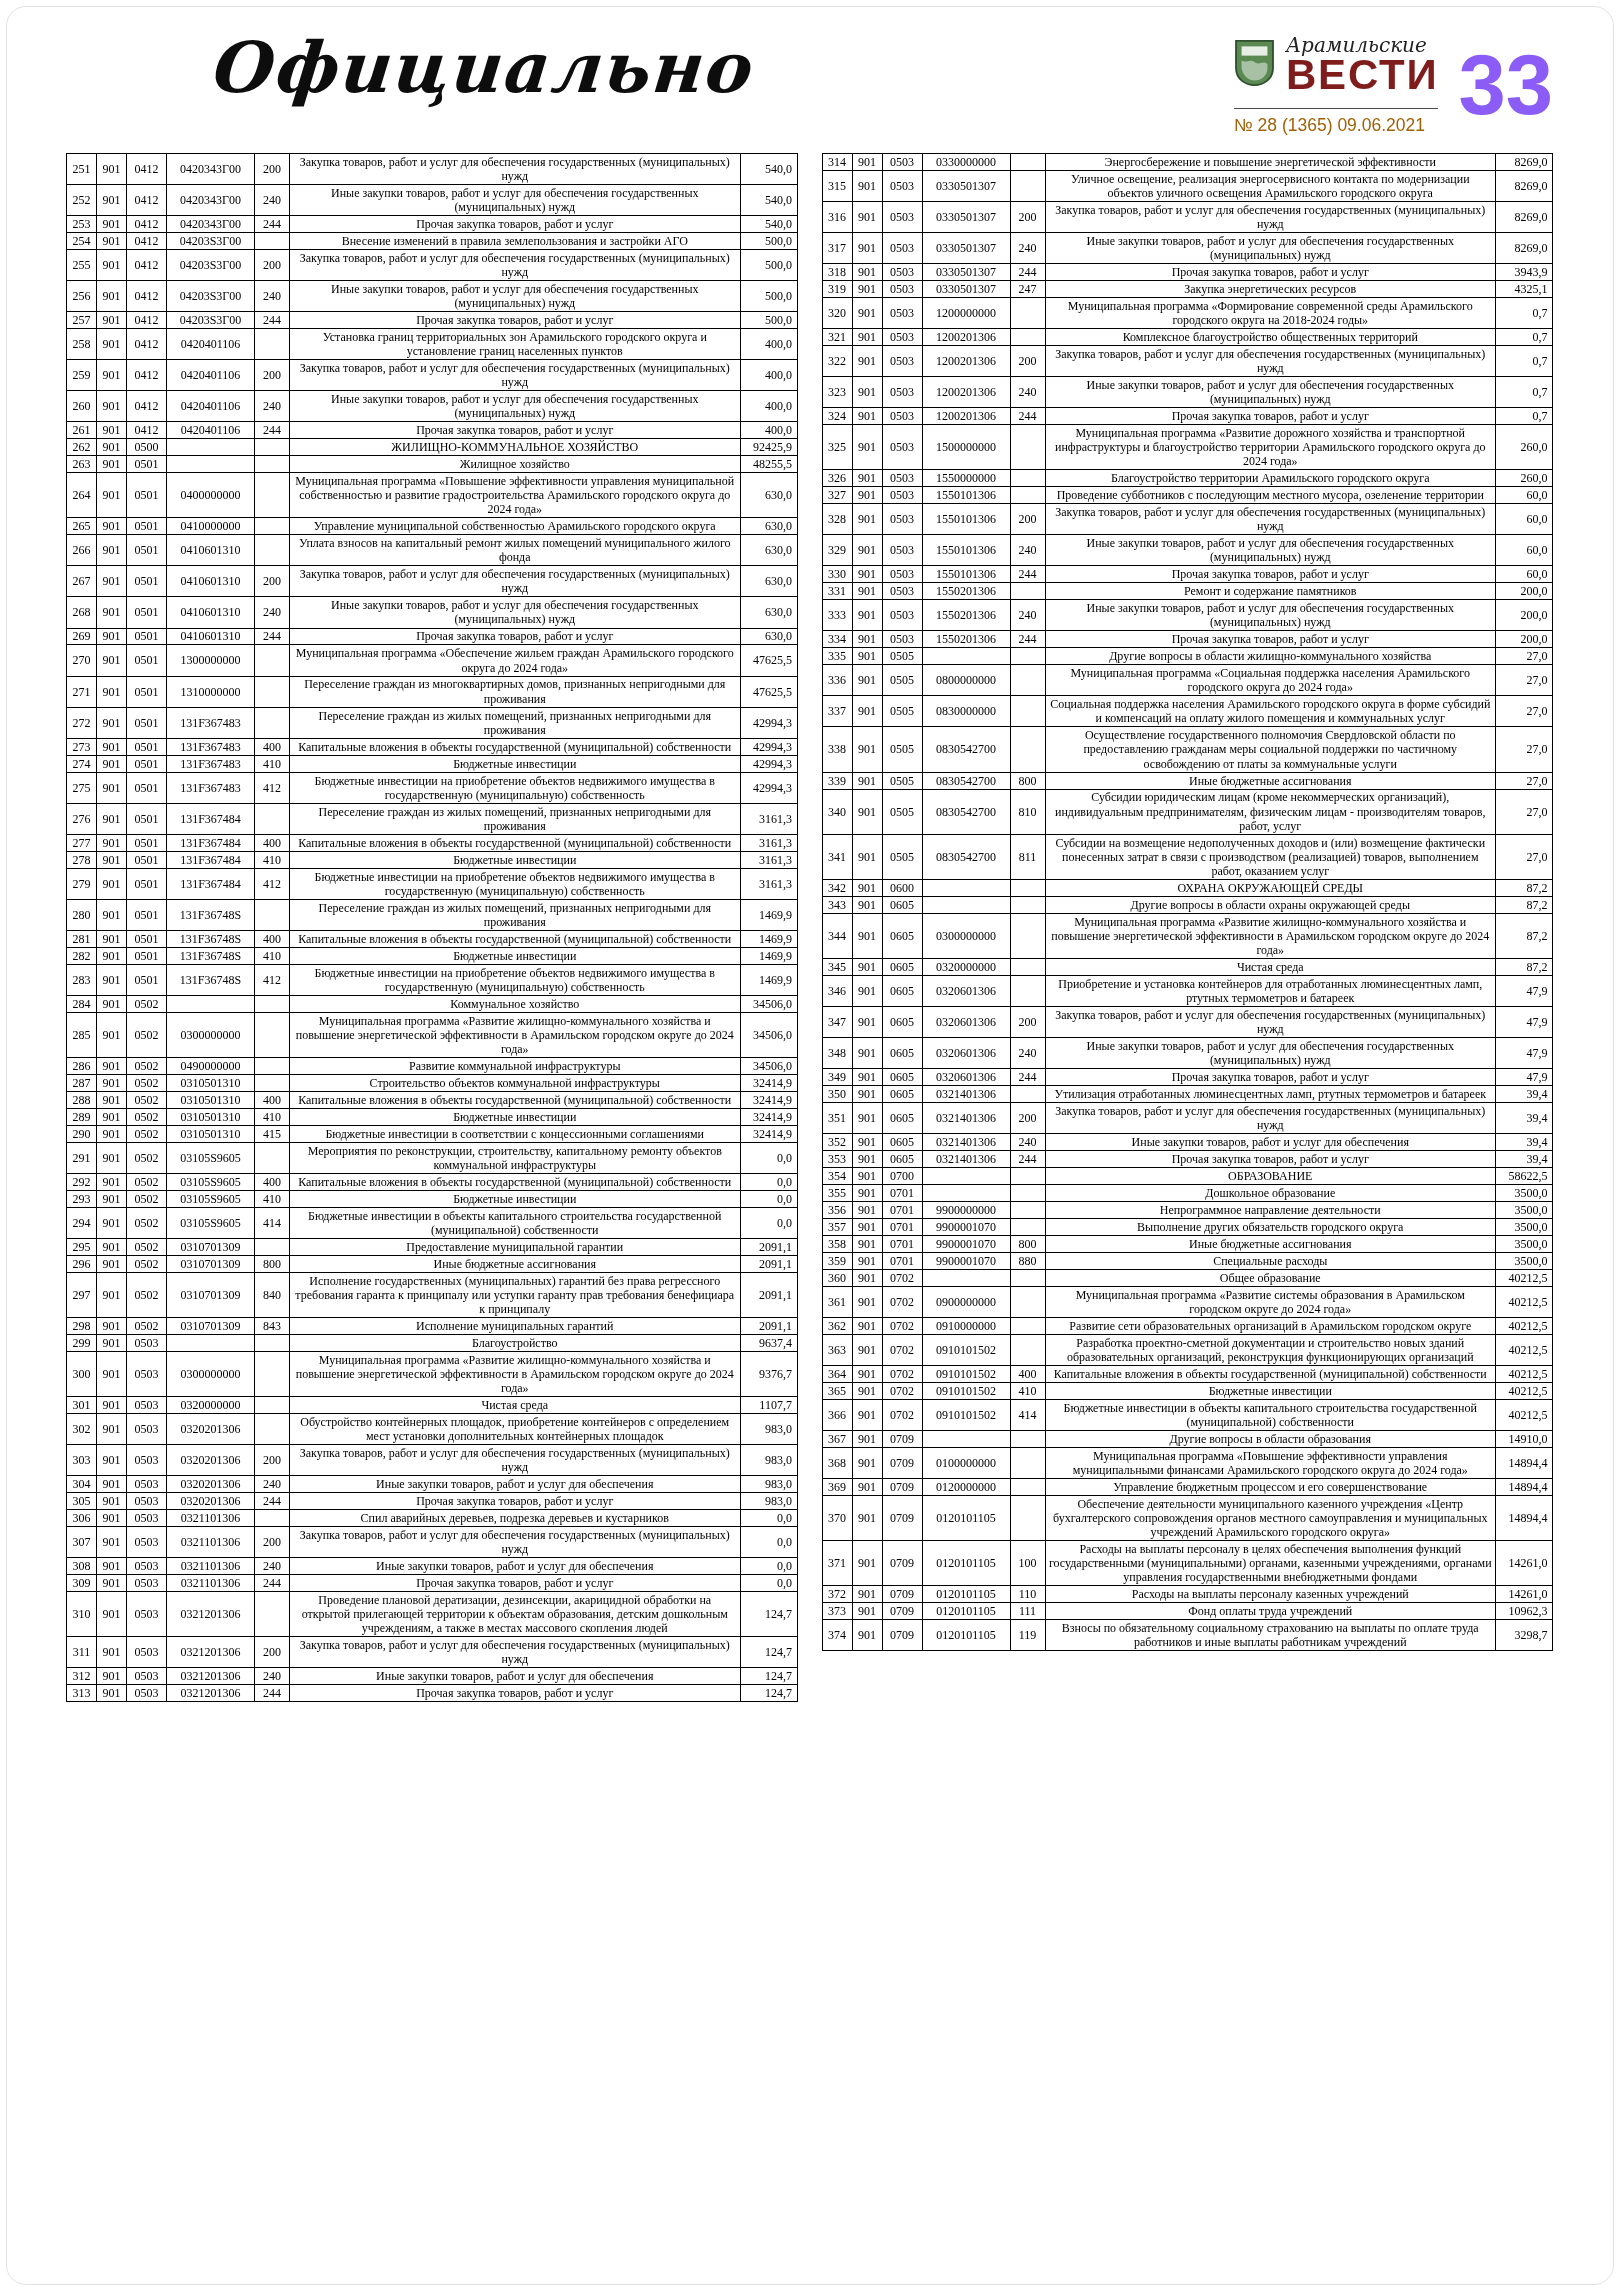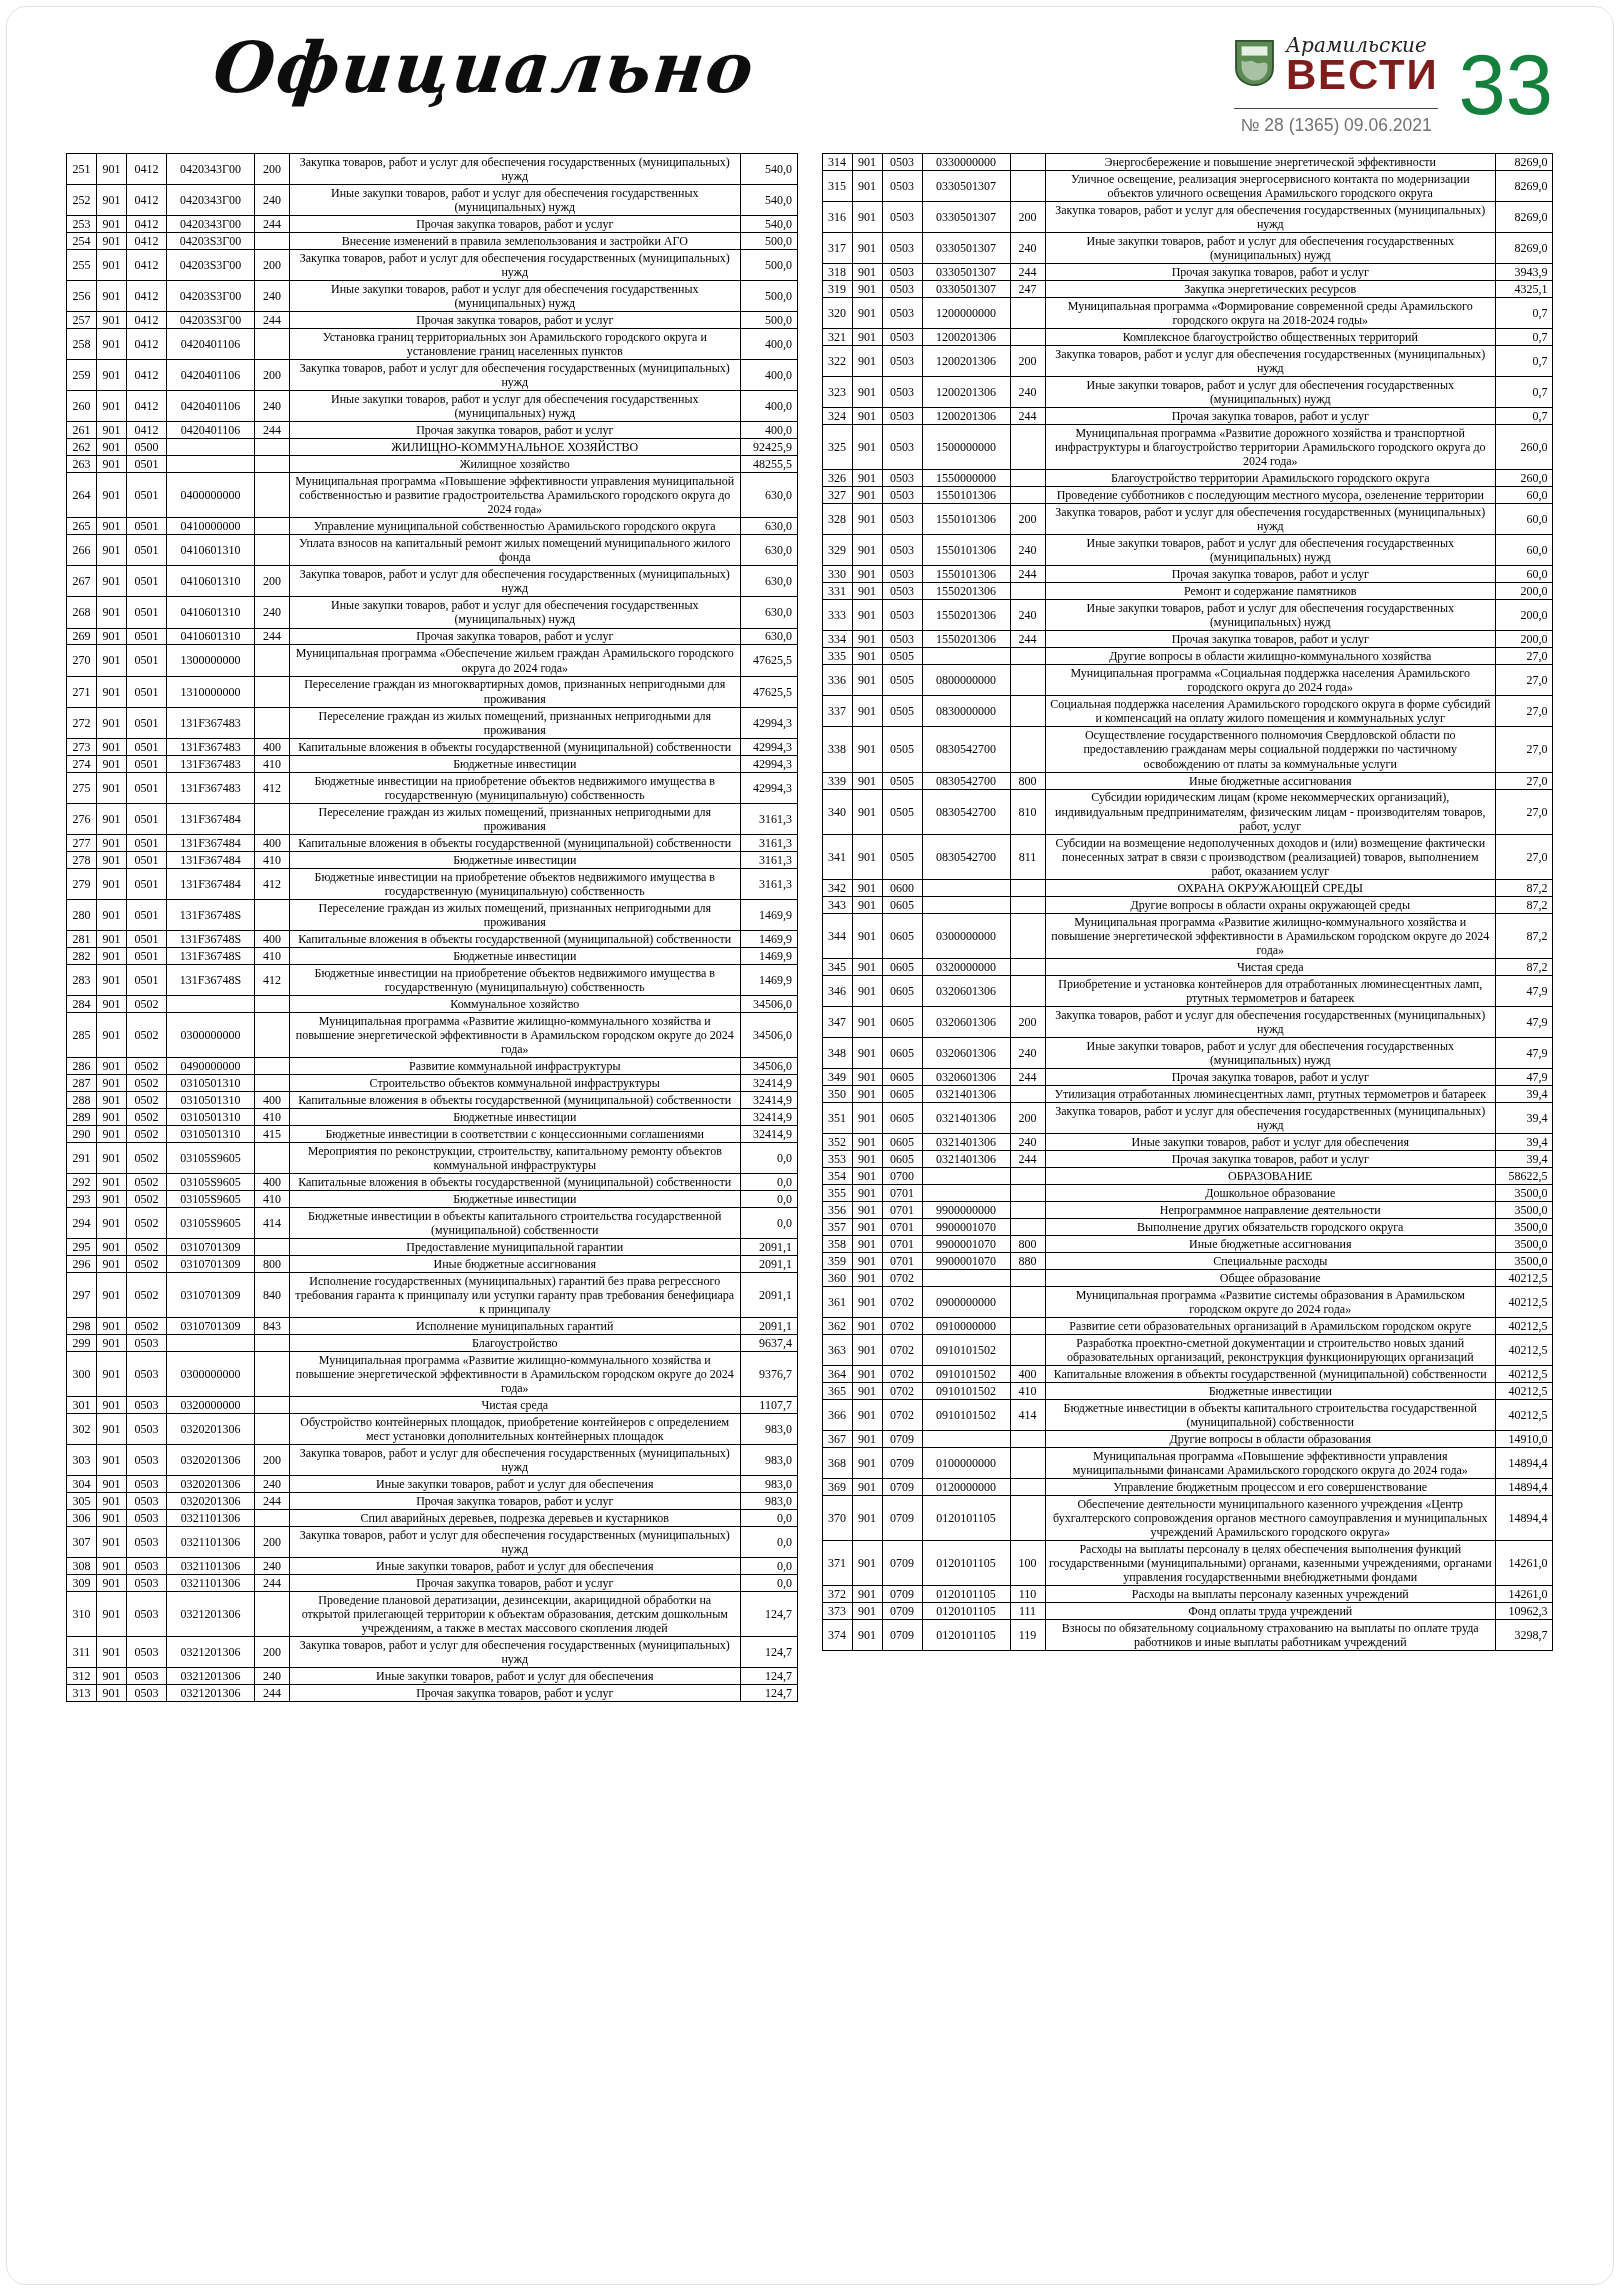--- a/index.html
+++ b/index.html
@@ -62,32 +62,32 @@
     font-family:"Liberation Sans", sans-serif;
     font-weight:900;
     font-size:42px;
     line-height:0.95;
     letter-spacing:1.8px;
     color:#7f1d1d;
   }
   .page-num {
     grid-column:2; grid-row:1 / span 2;
     font-family:"Liberation Sans", sans-serif;
-    font-weight:400;
+    font-weight:700;
     font-size:85px;
     line-height:0.9;
-    color:#15803d;
+    color:#8b5cf6;
   }
   .issue-line {
     grid-column:1; grid-row:2;
     font-family:"Liberation Sans", sans-serif;
     font-size:17.5px;
-    color:#737373;
+    color:#a16207;
     padding-top:6.5px;
-    text-align:center;
+    text-align:left;
     width:100%;
   }
   
   .columns {
     display:flex;
     gap:24px;
     padding:9.2px 66px 37px 66px;
     align-items:flex-start;
   }
   .col { flex:1 1 0; }

